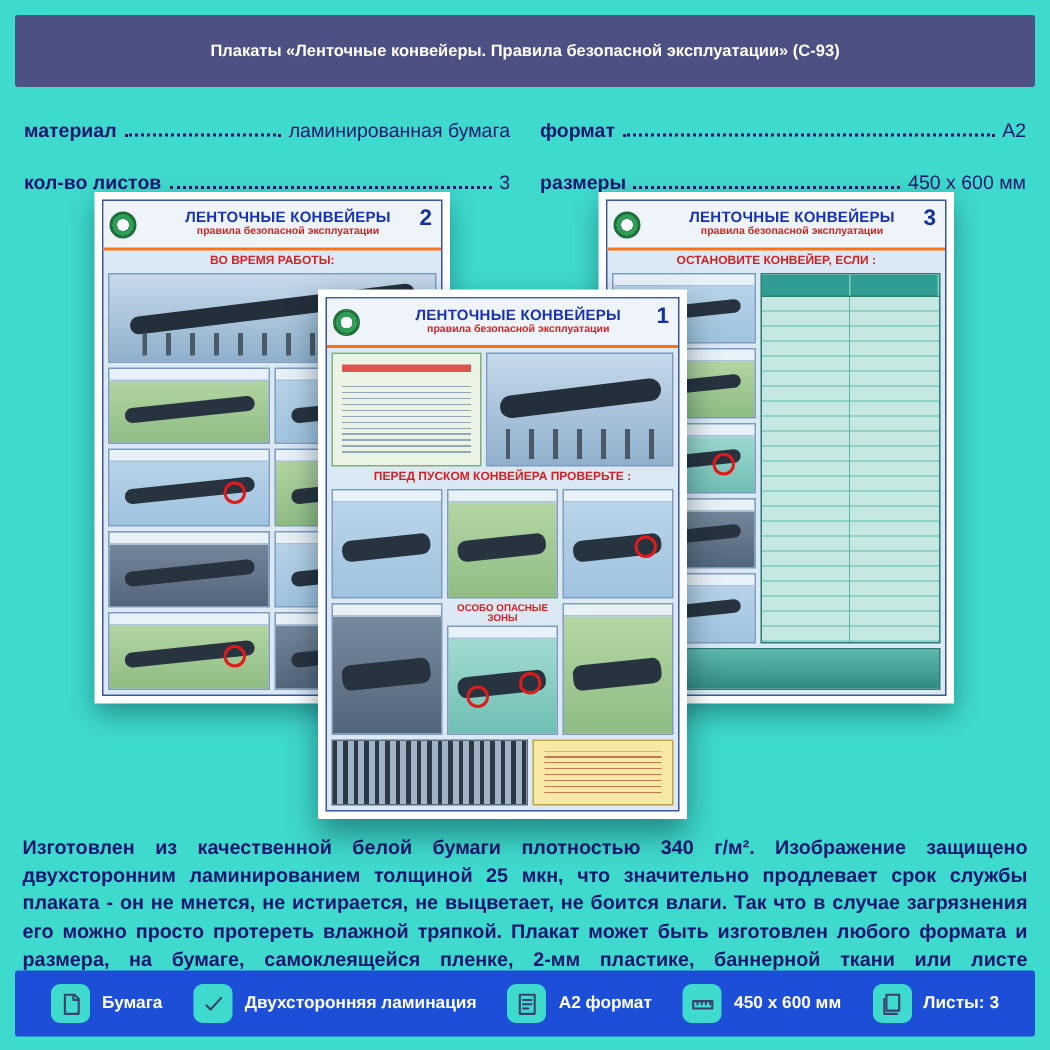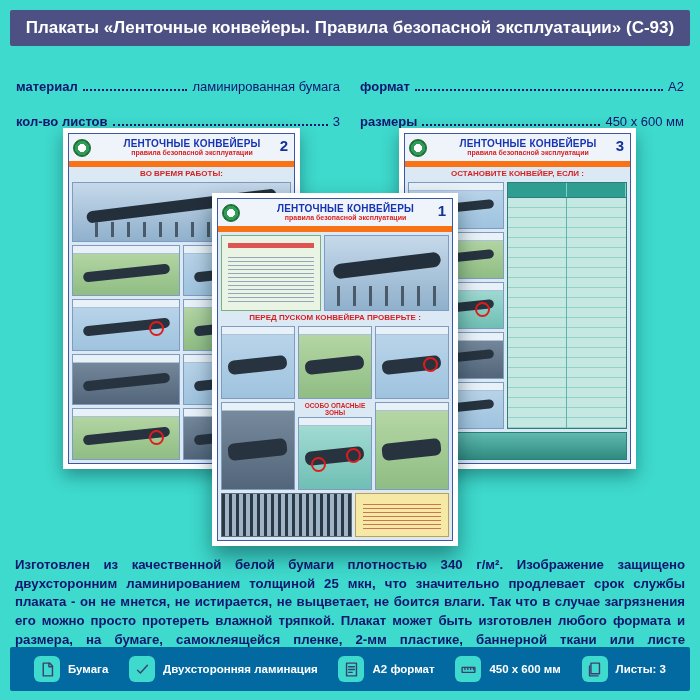--- a/index.html
+++ b/index.html
@@ -5,24 +5,24 @@
   html,body{margin:0;padding:0;}
   body{
     width:700px;height:700px;overflow:hidden;position:relative;
     background:#3edacd;
     font-family:"Liberation Sans", sans-serif;
   }
   .stage{position:absolute;inset:0;}
 
   
   .header-bar{
-    position:absolute;left:10px;right:10px;top:10px;height:36px;
+    position:absolute;left:10px;right:10px;top:10px;height:48px;
     background:#4c5083;border-radius:2px;
     display:flex;align-items:center;justify-content:center;
-    color:#ffffff;font-weight:bold;font-size:17px;text-align:center;
+    color:#ffffff;font-weight:bold;font-size:11px;text-align:center;
     padding:0 14px;box-sizing:border-box;
   }
 
   
   .specs{
     position:absolute;left:16px;right:16px;top:79px;
     display:grid;grid-template-columns:1fr 1fr;column-gap:36px;row-gap:9px;gap:20px;
   }
   .spec{display:flex;align-items:flex-end;font-size:13px;color:#0f1670;}
   .spec .lab{font-weight:bold;white-space:nowrap;}
@@ -35,21 +35,21 @@
     box-shadow:0 7px 16px rgba(0,30,40,.38);
   }
   .pL{left:63px;top:128px;width:237px;height:341px;z-index:1;}
   .pR{left:399px;top:128px;width:237px;height:341px;z-index:1;}
   .pC{left:212px;top:193px;width:246px;height:353px;z-index:3;box-shadow:0 10px 20px rgba(0,30,40,.45);}
   .inner{
     height:100%;box-sizing:border-box;border:1px solid #3a57a8;
     background:#dbe9f5;display:flex;flex-direction:column;overflow:hidden;
   }
   .phead{
-    position:relative;flex:0 0 33px;border-bottom:6px solid #f97316;
+    position:relative;flex:0 0 33px;border-bottom:2px solid #f97316;
     display:flex;align-items:center;padding:2px 4px;box-sizing:border-box;
     background:#eef4fa;
   }
   .logo{
     flex:0 0 16px;height:16px;border-radius:50%;
     background:radial-gradient(circle at 50% 50%, #ffffff 0 34%, #2e9e57 35% 62%, #1f6e3c 63% 100%);
     border:1px solid #1f6e3c;margin-right:3px;
   }
   .ptitles{flex:1;text-align:center;line-height:1.05;min-width:0;}
   .pt1{color:#1733b4;font-weight:bold;font-size:10px;letter-spacing:.2px;white-space:nowrap;}
@@ -146,21 +146,21 @@
   
   .desc{
     position:absolute;left:15px;right:15px;top:556px;margin:0;
     color:#0f1670;font-size:13.2px;line-height:1.42;font-weight:bold;
     text-align:justify;
   }
 
   
   .footer{
     position:absolute;left:10px;right:10px;bottom:9px;height:44px;
-    background:#0369a1;border-radius:2px;
+    background:#1d4ed8;border-radius:2px;
     display:flex;align-items:center;justify-content:space-between;
     padding:0 24px;box-sizing:border-box;
   }
   .badge{display:flex;align-items:center;gap:8px;}
   .bicon{
     width:26px;height:26px;border-radius:6px;background:#3edacd;
     display:flex;align-items:center;justify-content:center;flex:0 0 26px;
   }
   .bicon svg{width:17px;height:17px;stroke:#3c4070;fill:none;stroke-width:2;stroke-linecap:round;stroke-linejoin:round;}
   .blabel{color:#ffffff;font-weight:bold;font-size:11.5px;white-space:nowrap;}

